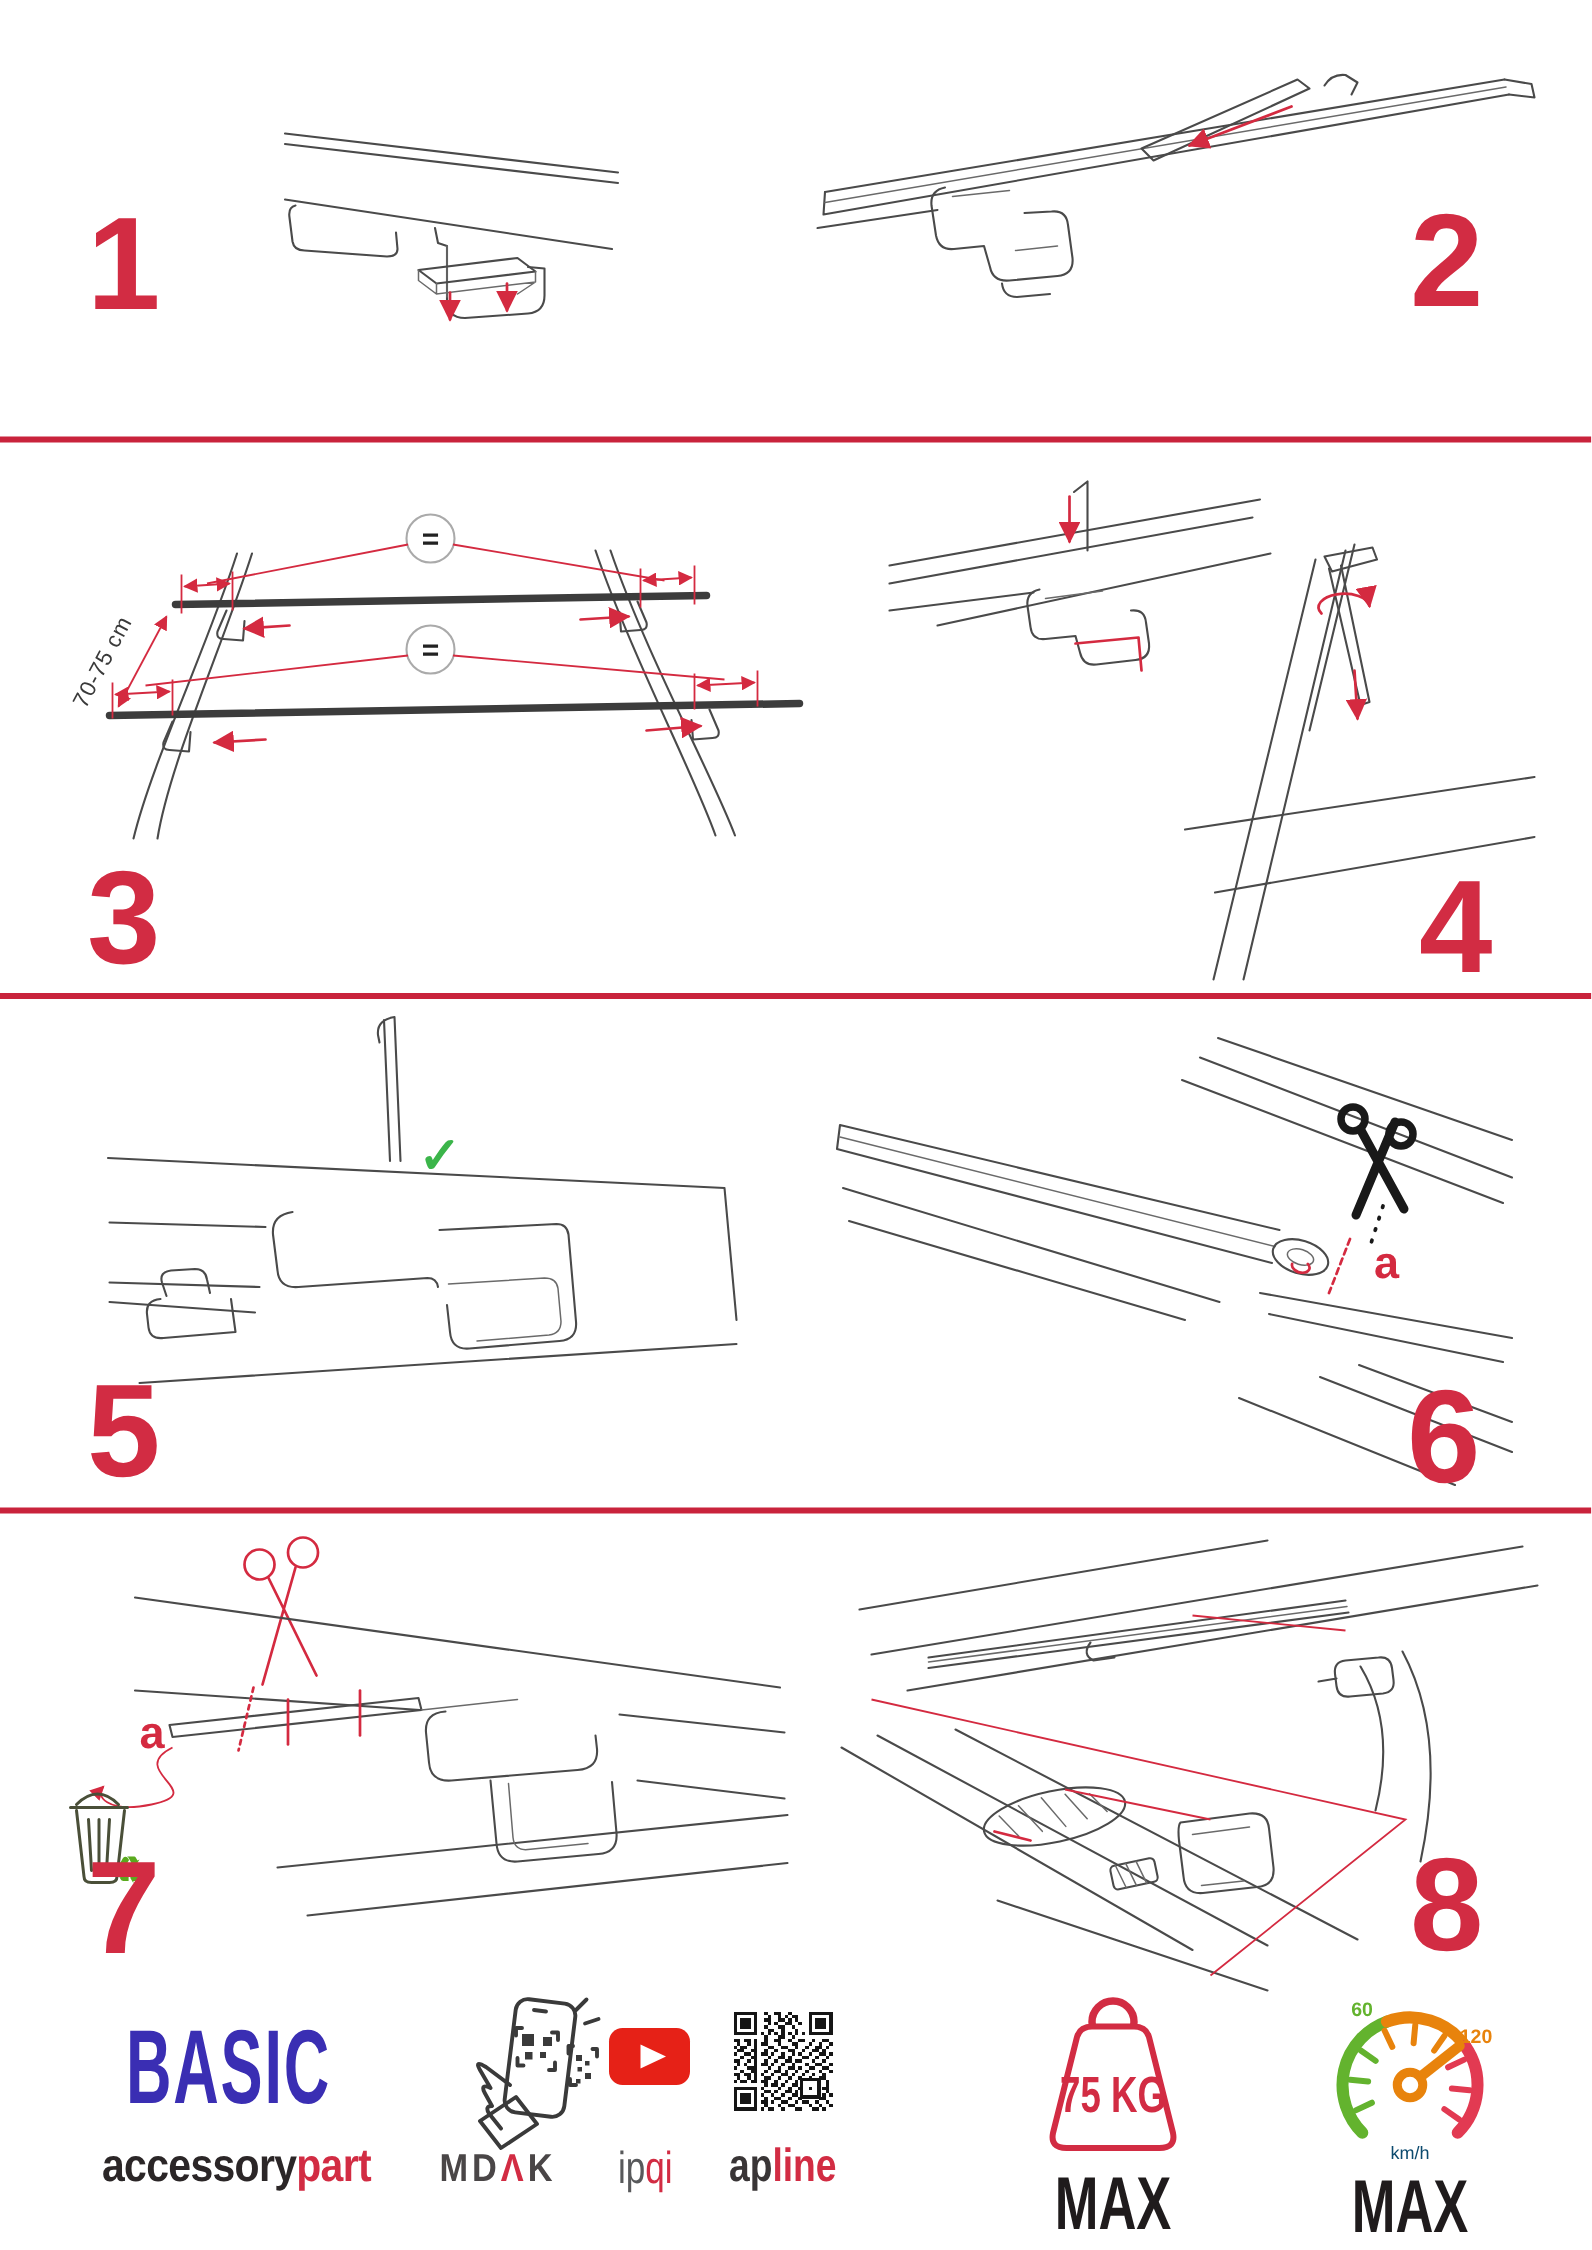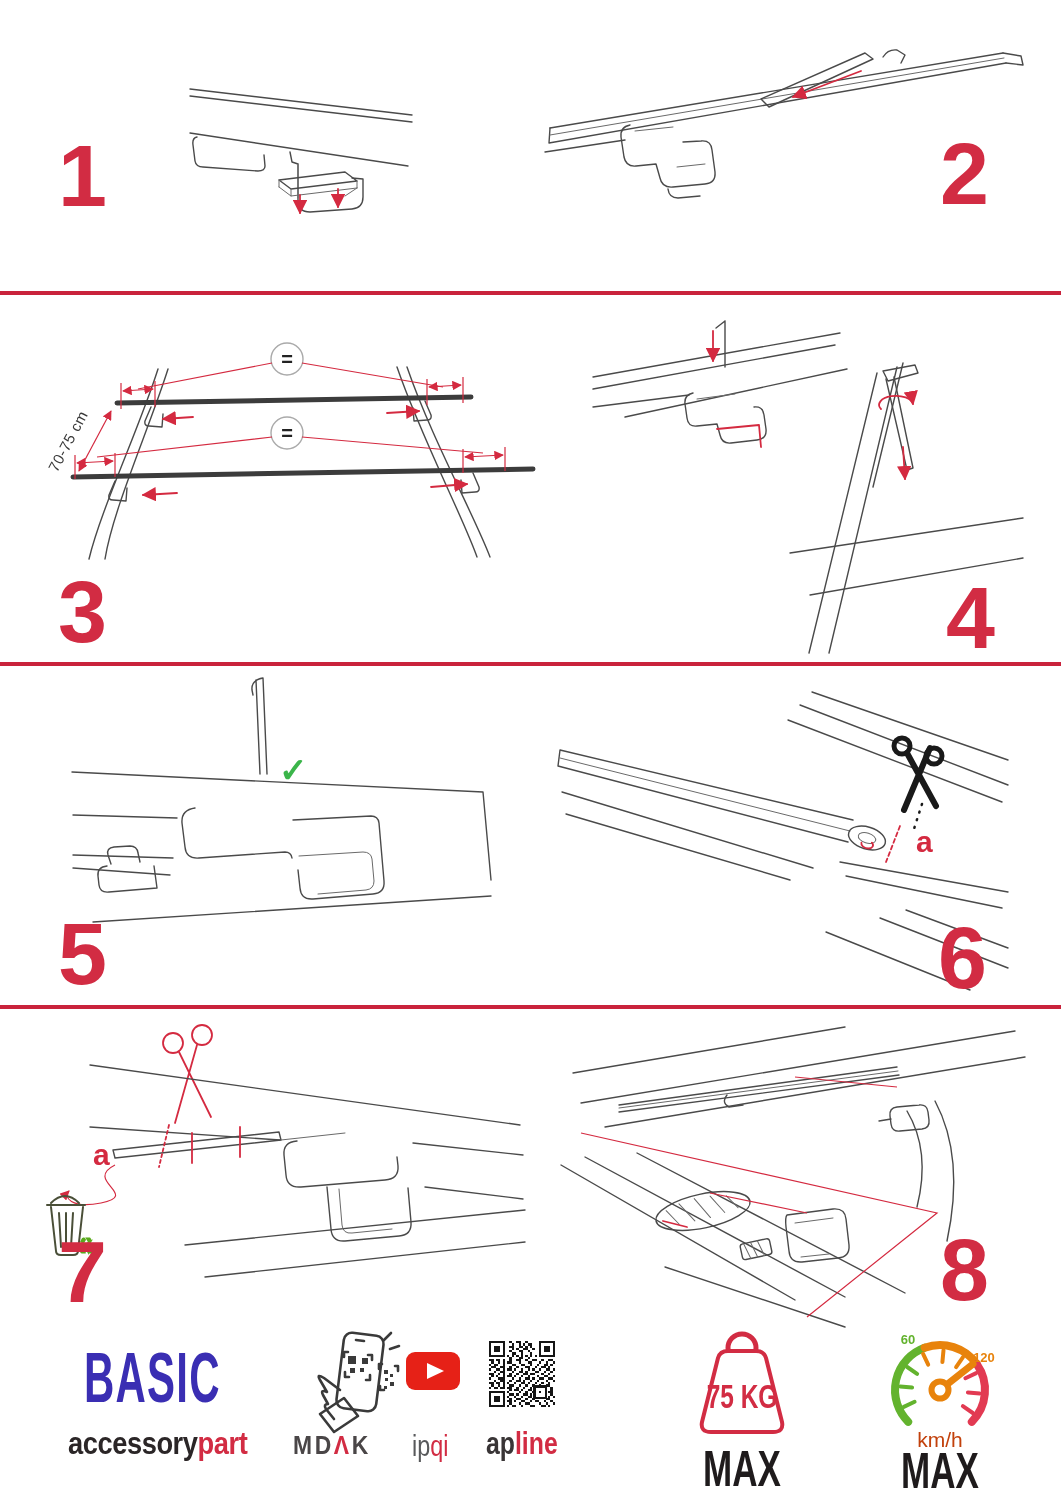--- a/index.html
+++ b/index.html
@@ -18,21 +18,21 @@
   .rt{fill:#d42a40;font-weight:700;}
   .blk{stroke:#191919;fill:none;stroke-linecap:round;}
   .ft{position:absolute;transform-origin:left top;white-space:nowrap;}
   .brandA{font-size:70px;font-weight:700;letter-spacing:2px;transform:scaleX(0.60);}
   .brandB{font-size:31px;font-weight:700;letter-spacing:-0.5px;transform:scaleX(0.88);}
   .mdak{font-size:26px;font-weight:700;letter-spacing:3px;color:#4a4647;transform:scaleX(0.88);}
   .ipqi{font-size:30px;font-weight:400;color:#58595b;transform:scaleX(0.78);}
   .apline{font-size:31px;font-weight:700;color:#393536;transform:scaleX(0.80);letter-spacing:0;}
   .maxlbl{position:absolute;font-size:50px;font-weight:700;color:#1f1b1c;text-align:center;
           transform:scaleX(0.70);transform-origin:center top;line-height:1;}
-  .kmh{position:absolute;font-size:21px;color:#c2410c;text-align:center;}
+  .kmh{position:absolute;font-size:12px;color:#0c4a6e;text-align:center;}
 </style>
 </head>
 <body>
 
 <div class="pg">
 
   <svg width="0" height="0" class="abs" aria-hidden="true">
     <defs>
       <marker id="ar" markerWidth="8" markerHeight="8" viewBox="0 0 10 10" refX="9" refY="5" orient="auto-start-reverse">
         <path d="M0 0 L10 5 L0 10 Z" fill="#d42a40"></path>

